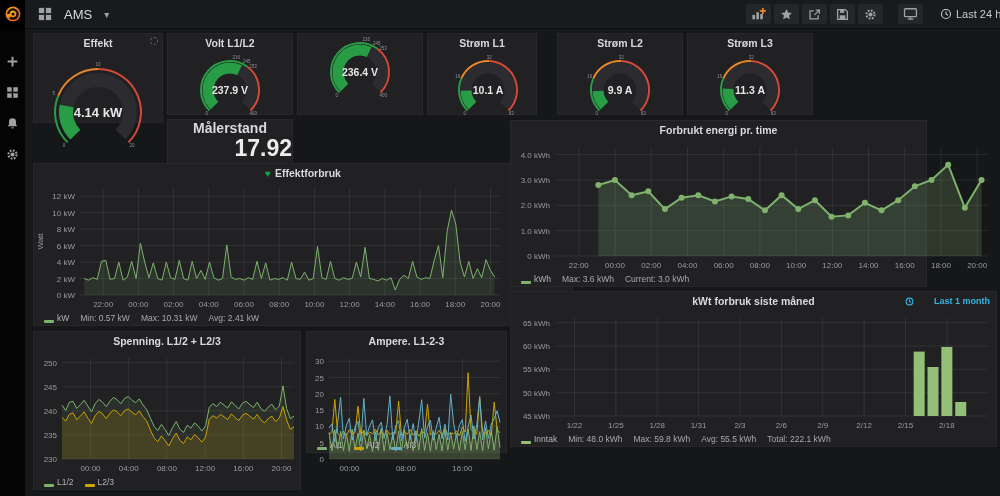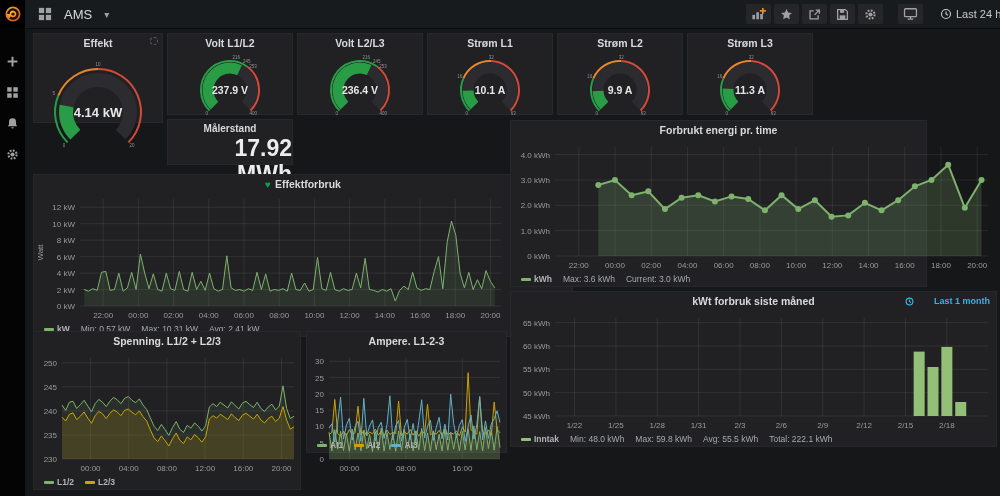--- a/index.html
+++ b/index.html
@@ -16,25 +16,25 @@
   .caret{color:#9fa1a4;font-size:10px;}
   
   .sidebar{position:absolute;left:0;top:28px;width:25px;height:468px;background:#040404;display:flex;flex-direction:column;align-items:center;padding-top:26px;gap:17px;box-sizing:border-box;}
   .sb-ic{width:14px;height:14px;display:flex;align-items:center;justify-content:center;cursor:pointer;}
   
   .panel{position:absolute;background:#212124;border:1px solid #27282b;box-sizing:border-box;}
   .p-title{height:18px;line-height:18px;text-align:center;font-size:10.5px;font-weight:bold;color:#d8d9da;white-space:nowrap;overflow:hidden;cursor:pointer;position:relative;}
   .gauge-svg{display:block;margin:0 auto;}
   .chart-svg{display:block;}
   .legend{position:absolute;left:10px;bottom:2px;display:flex;gap:11px;font-size:8.5px;color:#b0b3b6;align-items:center;white-space:nowrap;}
-  .litem{display:flex;align-items:center;gap:3px;cursor:pointer;font-weight:bold;}
+  .litem{display:flex;align-items:flex-end;gap:3px;cursor:pointer;}
   .dash{display:inline-block;width:10px;height:3px;border-radius:1px;}
   .lstat{color:#a6a9ac;}
   .big-value{font-size:23px;font-weight:bold;color:#ececec;text-align:right;line-height:26px;margin-left:22px;}
-  .stat-title{height:15px;line-height:17px;text-align:center;font-size:10px;font-weight:bold;color:#d8d9da;}
+  .stat-title{height:15px;line-height:17px;text-align:center;font-size:14px;font-weight:bold;color:#d8d9da;}
   .tf{position:absolute;right:6px;top:0;height:18px;display:flex;align-items:center;gap:20px;color:#33b5e5;font-size:9px;font-weight:bold;cursor:pointer;}
   .heart{color:#10a345;font-size:10px;margin-right:4px;}
   .loading-dot{position:absolute;right:4px;top:3px;width:6px;height:6px;border:1px dashed #5a5c5e;border-radius:50%;}
   svg{overflow:visible;}
   svg text{font-family:"Liberation Sans",sans-serif;}
 </style>
 </head>
 <body>
 
 <div class="topbar">
@@ -169,36 +169,35 @@
       <text x="36.66547622084393" y="62.834523779156065" fill="#8e9297" font-size="4.5" text-anchor="middle">0</text>
       <text x="66.18358338132893" y="7.084520725953276" fill="#8e9297" font-size="4.5" text-anchor="middle">216</text>
       <text x="76.75372835028745" y="11.069161349605341" fill="#8e9297" font-size="4.5" text-anchor="middle">245</text>
       <text x="82.92786897580322" y="15.765787895352418" fill="#8e9297" font-size="4.5" text-anchor="middle">253</text>
       <text x="83.33452377915607" y="62.834523779156065" fill="#8e9297" font-size="4.5" text-anchor="middle">400</text>
       <text x="60" y="41.99" fill="#e6e6e6" font-size="10.5" font-weight="bold" text-anchor="middle">237.9 V</text>
     </svg>
 </div>
 
 <div class="panel" style="left:297px;top:33px;width:126px;height:82px;">
-  <div class="p-title">Volt L2/L3</div>
   <svg class="gauge-svg" width="120" height="62">
       <path d="M44.44 53.56 A22 22 0 1 1 75.56 53.56" stroke="#2b2b30" stroke-width="11" fill="none"></path>
       <path d="M44.44 53.56 A22 22 0 0 1 69.15 17.99" stroke="#299c46" stroke-width="11" fill="none"></path>
       <path d="M39.49 58.51 A29 29 0 0 1 77.01 14.51" stroke="#299c46" stroke-width="2" fill="none"></path>
       <path d="M77.01 14.51 A29 29 0 0 1 80.51 58.51" stroke="#d44a3a" stroke-width="2" fill="none"></path>
       <text x="36.66547622084393" y="62.834523779156065" fill="#8e9297" font-size="4.5" text-anchor="middle">0</text>
       <text x="66.18358338132893" y="7.084520725953276" fill="#8e9297" font-size="4.5" text-anchor="middle">216</text>
       <text x="76.75372835028745" y="11.069161349605341" fill="#8e9297" font-size="4.5" text-anchor="middle">245</text>
       <text x="82.92786897580322" y="15.765787895352418" fill="#8e9297" font-size="4.5" text-anchor="middle">253</text>
       <text x="83.33452377915607" y="62.834523779156065" fill="#8e9297" font-size="4.5" text-anchor="middle">400</text>
       <text x="60" y="41.99" fill="#e6e6e6" font-size="10.5" font-weight="bold" text-anchor="middle">236.4 V</text>
     </svg>
 </div>
 
-<div class="panel" style="left:427px;top:33px;width:126px;height:82px;">
+<div class="panel" style="left:427px;top:33px;width:110px;height:82px;">
   <div class="p-title">Strøm L1</div>
   <svg class="gauge-svg" width="120" height="62">
       <path d="M44.44 53.56 A22 22 0 1 1 75.56 53.56" stroke="#2b2b30" stroke-width="11" fill="none"></path>
       <path d="M44.44 53.56 A22 22 0 0 1 38.01 38.69" stroke="#299c46" stroke-width="11" fill="none"></path>
       <path d="M39.49 58.51 A29 29 0 0 1 33.42 26.40" stroke="#299c46" stroke-width="2" fill="none"></path>
       <path d="M33.42 26.40 A29 29 0 0 1 61.09 9.02" stroke="#e8862c" stroke-width="2" fill="none"></path>
       <path d="M61.09 9.02 A29 29 0 0 1 80.51 58.51" stroke="#d44a3a" stroke-width="2" fill="none"></path>
       <text x="36.66547622084393" y="62.834523779156065" fill="#8e9297" font-size="4.5" text-anchor="middle">0</text>
       <text x="29.755420077072365" y="26.29903847117027" fill="#8e9297" font-size="4.5" text-anchor="middle">16</text>
       <text x="61.24377602810784" y="6.523447402860555" fill="#8e9297" font-size="4.5" text-anchor="middle">32</text>
@@ -237,21 +236,21 @@
       <text x="83.33452377915607" y="62.834523779156065" fill="#8e9297" font-size="4.5" text-anchor="middle">63</text>
       <text x="60" y="41.99" fill="#e6e6e6" font-size="10.5" font-weight="bold" text-anchor="middle">11.3 A</text>
     </svg>
 </div>
 
 <div class="panel" style="left:167px;top:119px;width:126px;height:46px;">
   <div class="stat-title">Målerstand</div>
   <div class="big-value">17.92 MWh</div>
 </div>
 
-<div class="panel" style="left:33px;top:174px;width:540px;height:163px;">
+<div class="panel" style="left:33px;top:163px;width:540px;height:163px;">
   <div class="p-title">
     <span class="heart">♥</span><span>Effektforbruk</span>
   </div>
   <span class="loading-dot"></span>
   <svg class="chart-svg" width="473" height="129">
       <line x1="46" x2="467" y1="113" y2="113" stroke="rgba(255,255,255,0.08)"></line>
       <text x="41" y="116" fill="#9a9b9d" font-size="8" text-anchor="end">0 kW</text>
       <line x1="46" x2="467" y1="96.53846153846153" y2="96.53846153846153" stroke="rgba(255,255,255,0.08)"></line>
       <text x="41" y="99.53846153846153" fill="#9a9b9d" font-size="8" text-anchor="end">2 kW</text>
       <line x1="46" x2="467" y1="80.07692307692307" y2="80.07692307692307" stroke="rgba(255,255,255,0.08)"></line>

